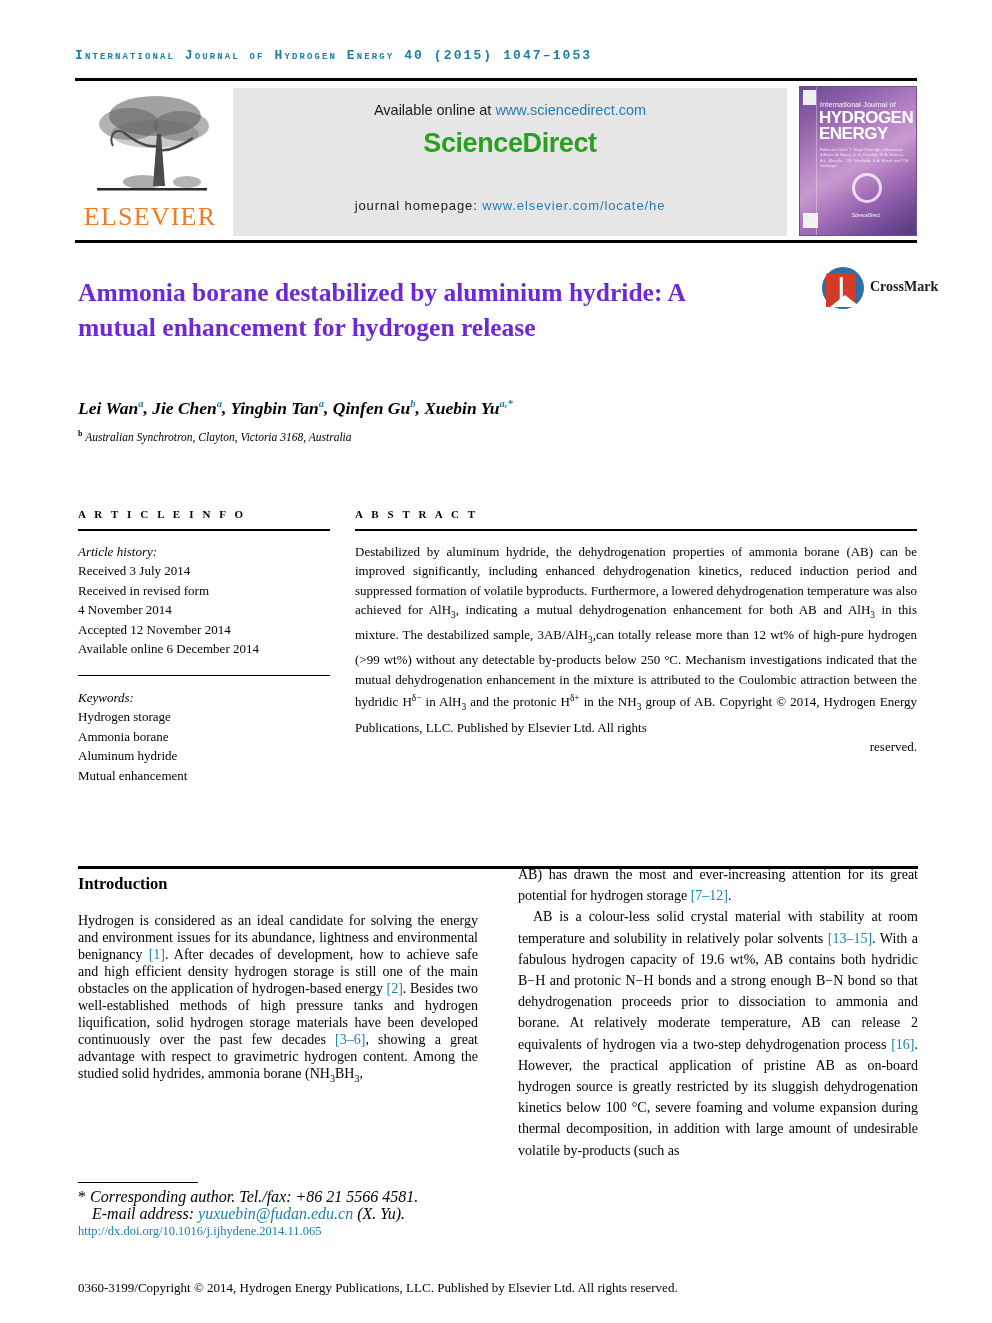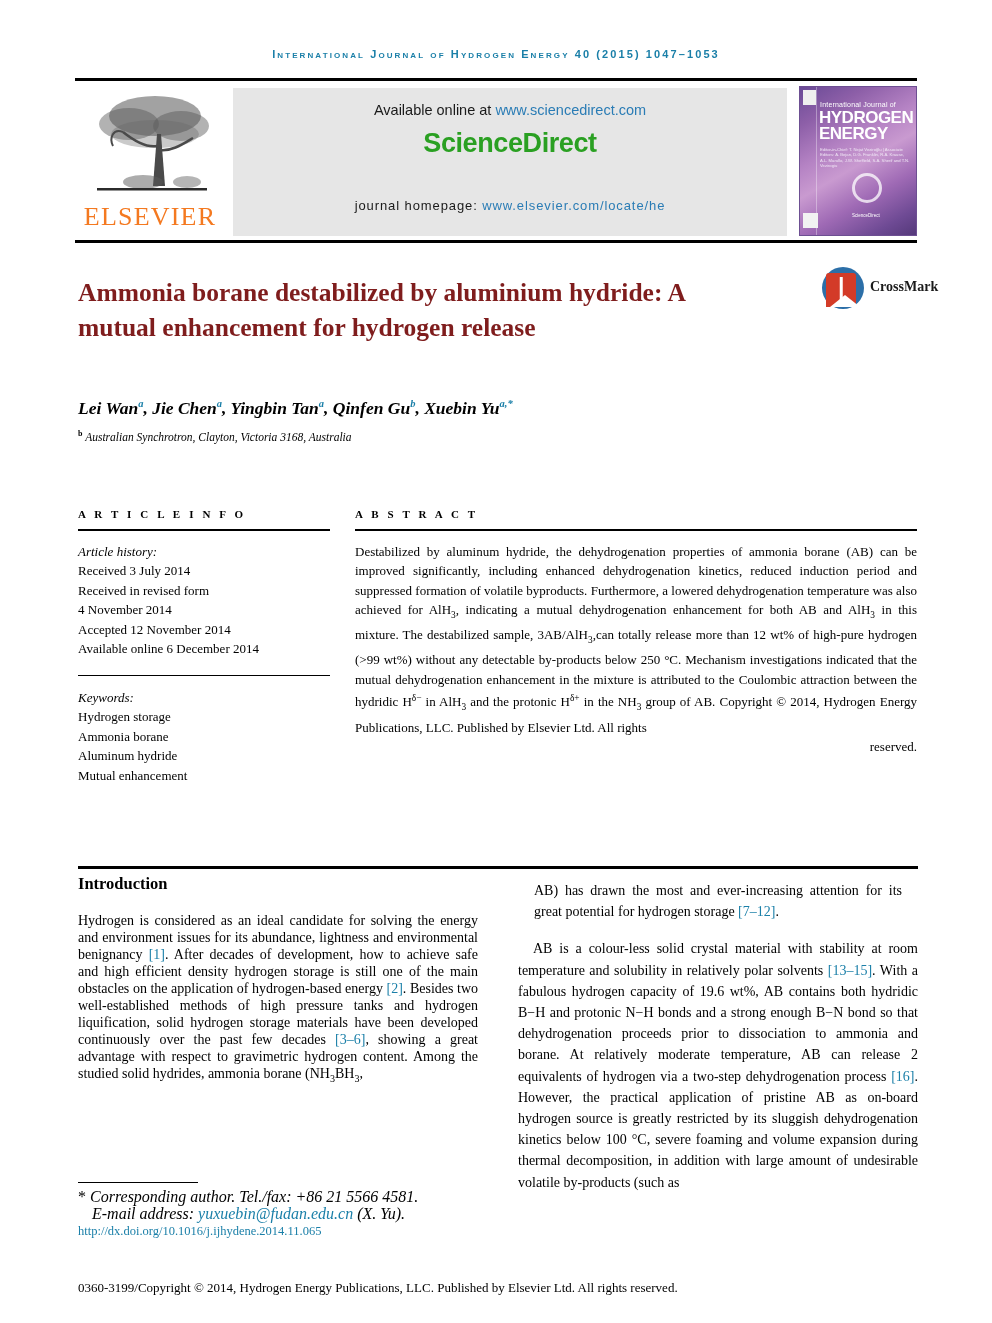--- a/index.html
+++ b/index.html
@@ -19,27 +19,26 @@
     position: absolute;
     left: 0; top: 0;
     width: 992px;
     height: 1323px;
   }
 
   
   .runhead {
     position: absolute;
     left: 75px; top: 48px; width: 842px;
-    text-align: center;
     color: #1a7fa8;
-    font-size: 11px;
+    font-size: 13px;
     letter-spacing: 2.1px;
     font-weight: bold;
     font-variant: small-caps;
-    font-family: Liberation Sans, sans-serif;
+    font-family: Liberation Mono, monospace;
   }
 
   .rule-top {
     position: absolute;
     left: 75px; top: 78px; width: 842px; height: 2.5px;
     background: #000;
   }
   .rule-bottom-head {
     position: absolute;
     left: 75px; top: 240px; width: 842px; height: 2.5px;
@@ -191,21 +190,21 @@
 
   
   .title {
     position: absolute;
     left: 78px; top: 258px;
     width: 640px;
     font-family: "Liberation Serif", serif;
     font-weight: bold;
     font-size: 25.5px;
     line-height: 35px;
-    color: #7f1d1d;
+    color: #6d28d9;
   }
   .crossmark {
     position: absolute;
     left: 822px; top: 265px;
     width: 100px; height: 48px;
   }
   .cm-circle {
     position: absolute;
     left: 0; top: 2px; width: 42px; height: 42px;
     border-radius: 50%;
@@ -485,21 +484,21 @@
   </div>
 
   <div class="rule-body"></div>
   <div class="intro-head">Introduction</div>
 
   <div class="colL">
     <p style="margin:0;"><span>Hydrogen is considered as an ideal candidate for solving the energy and environment issues for its abundance, lightness and environmental benignancy </span><span class="ref">[1]</span><span>. After decades of development, how to achieve safe and high efficient density hydrogen storage is still one of the main obstacles on the application of hydrogen-based energy </span><span class="ref">[2]</span><span>. Besides two well-established methods of high pressure tanks and hydrogen liquification, solid hydrogen storage materials have been developed continuously over the past few decades </span><span class="ref">[3–6]</span><span>, showing a great advantage with respect to gravimetric hydrogen content. Among the studied solid hydrides, ammonia borane (NH</span><sub>3</sub><span>BH</span><sub>3</sub><span>,</span></p>
   </div>
 
   <div class="colR">
-    <p style="margin:16px;"><span>AB) has drawn the most and ever-increasing attention for its great potential for hydrogen storage </span><span class="ref">[7–12]</span><span>.</span></p>
+    <p style="margin:0;"><span>AB) has drawn the most and ever-increasing attention for its great potential for hydrogen storage </span><span class="ref">[7–12]</span><span>.</span></p>
     <p class="indent" style="margin:0;"><span>AB is a colour-less solid crystal material with stability at room temperature and solubility in relatively polar solvents </span><span class="ref">[13–15]</span><span>. With a fabulous hydrogen capacity of 19.6 wt%, AB contains both hydridic B−H and protonic N−H bonds and a strong enough B−N bond so that dehydrogenation proceeds prior to dissociation to ammonia and borane. At relatively moderate temperature, AB can release 2 equivalents of hydrogen via a two-step dehydrogenation process </span><span class="ref">[16]</span><span>. However, the practical application of pristine AB as on-board hydrogen source is greatly restricted by its sluggish dehydrogenation kinetics below 100 °C, severe foaming and volume expansion during thermal decomposition, in addition with large amount of undesirable volatile by-products (such as</span></p>
   </div>
 
   <div class="foot-rule"></div>
   <div class="footnote">
     <div><span class="star">*</span> <span>Corresponding author. Tel./fax: +86 21 5566 4581.</span></div>
     <div style="padding-left:14px"><span>E-mail address: </span><span class="ref">yuxuebin@fudan.edu.cn</span><span> (X. Yu).</span></div>
   </div>
   <div class="doi">http://dx.doi.org/10.1016/j.ijhydene.2014.11.065</div>
   <div class="copyline">0360-3199/Copyright © 2014, Hydrogen Energy Publications, LLC. Published by Elsevier Ltd. All rights reserved.</div>

